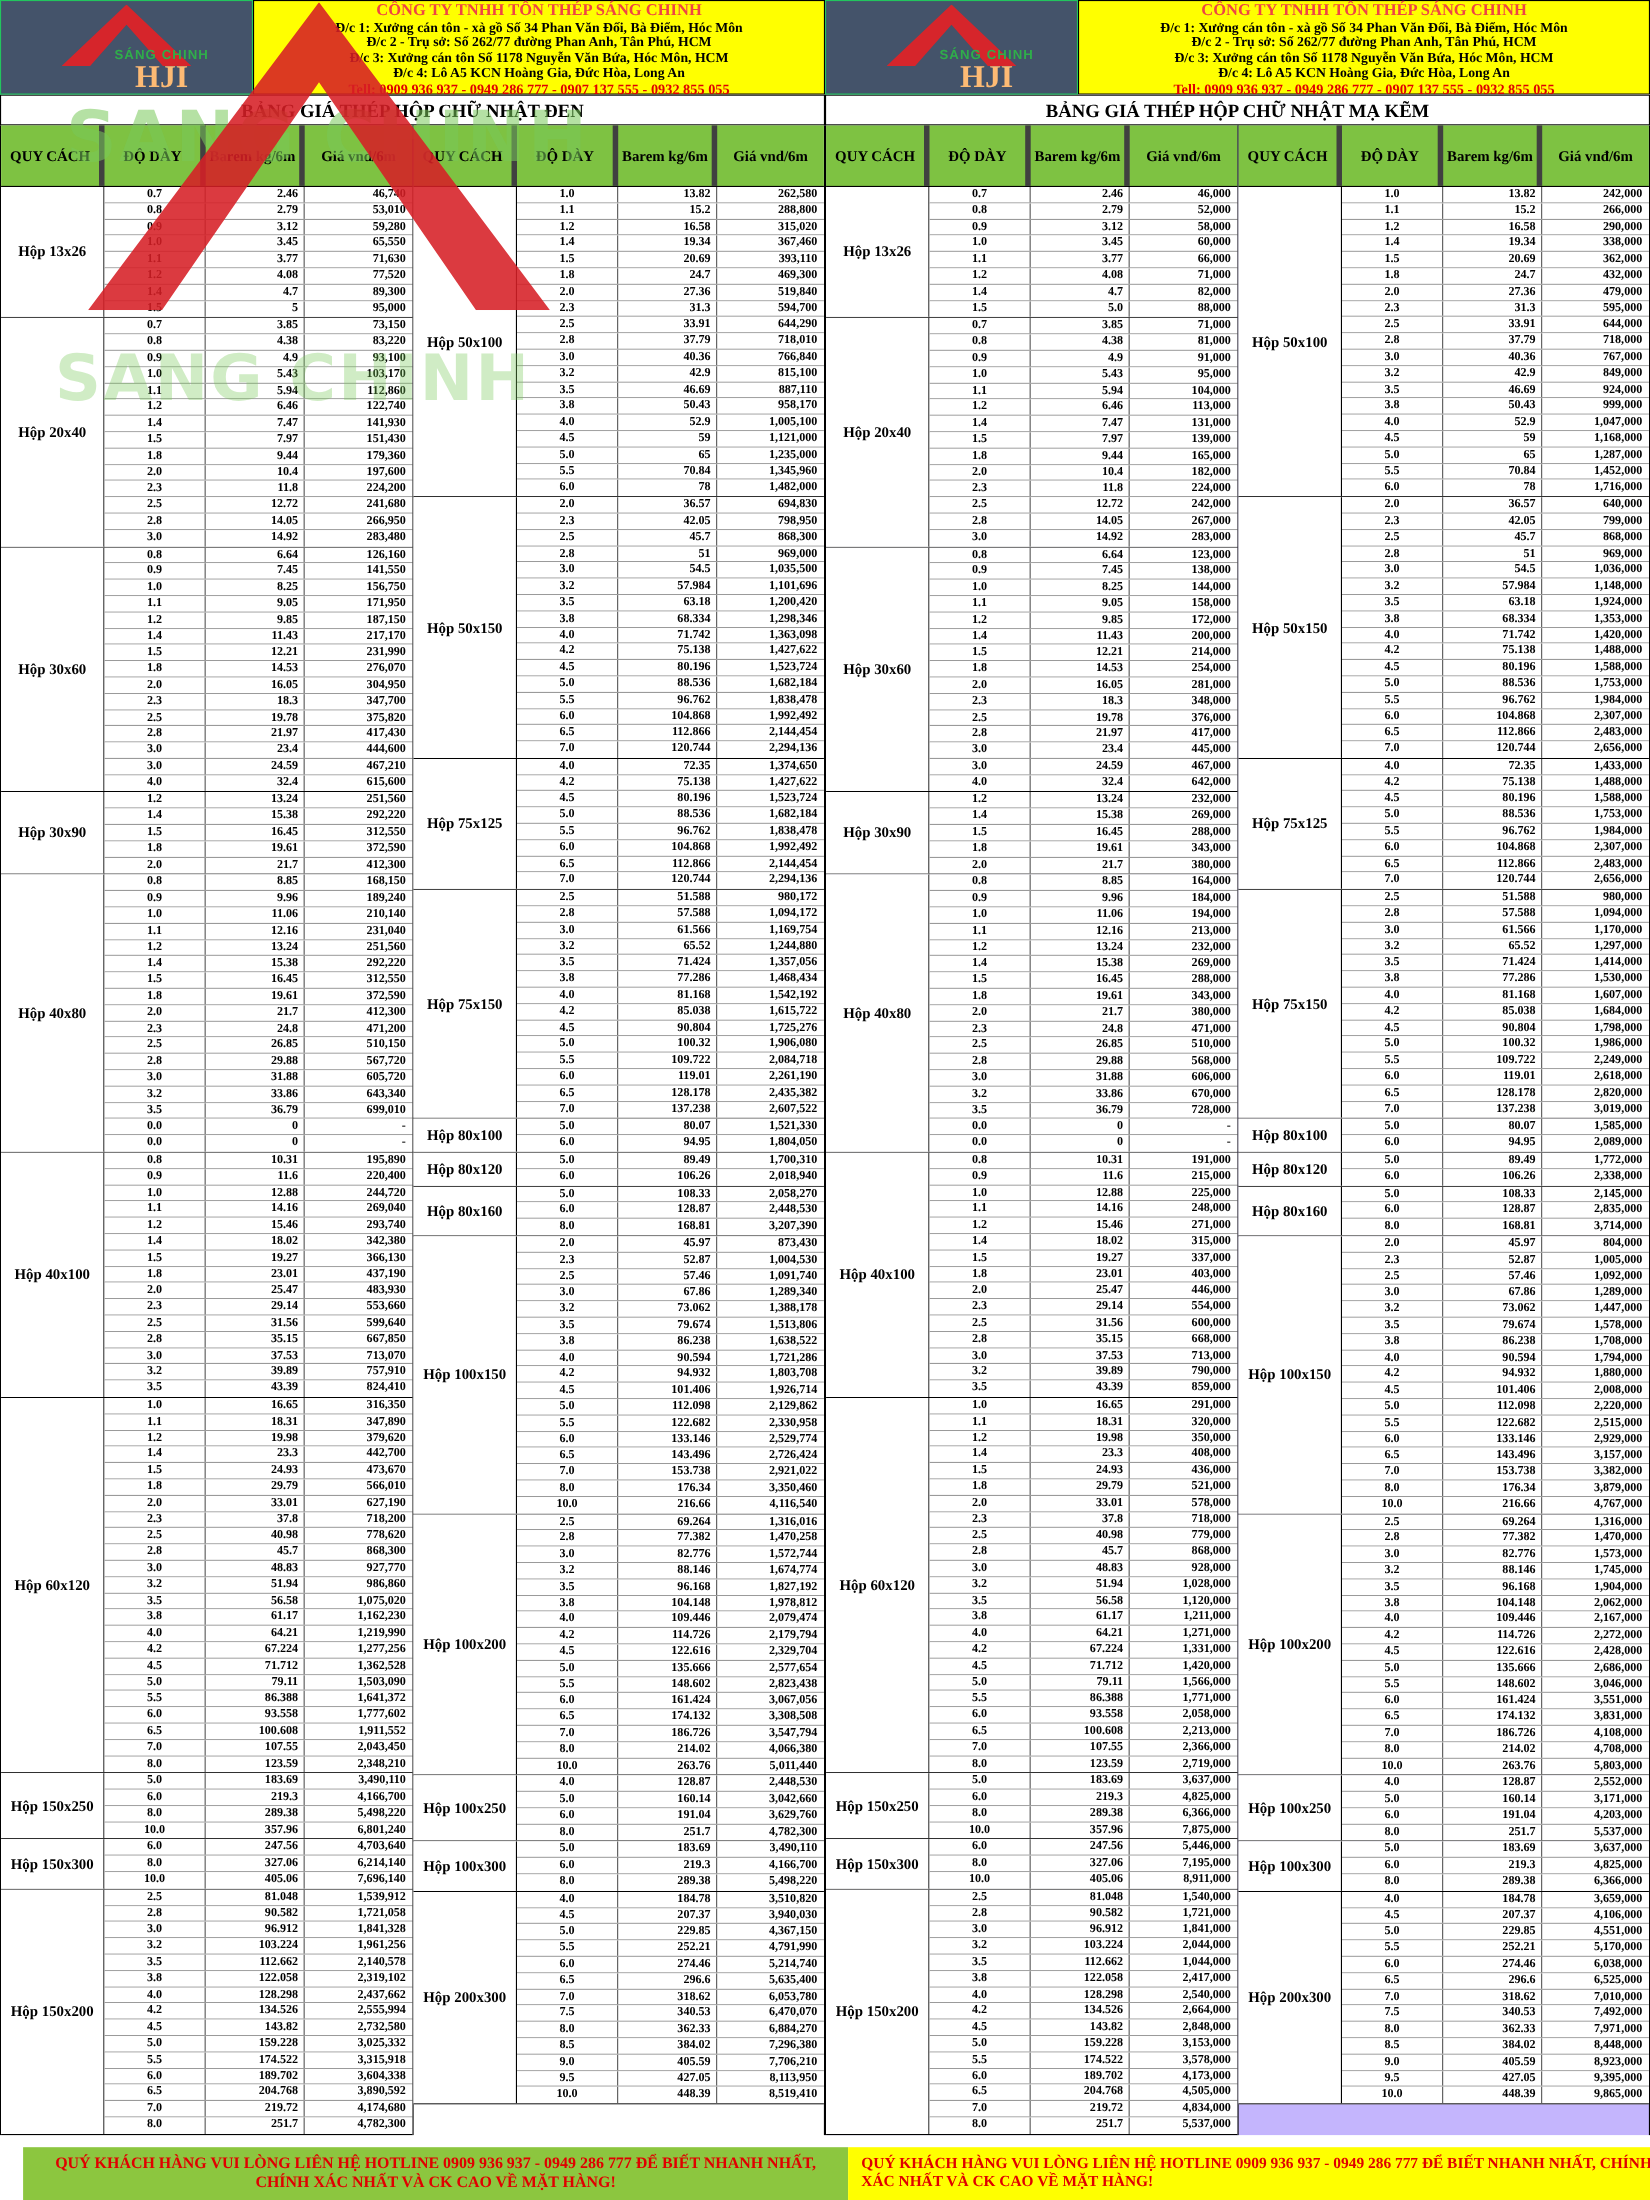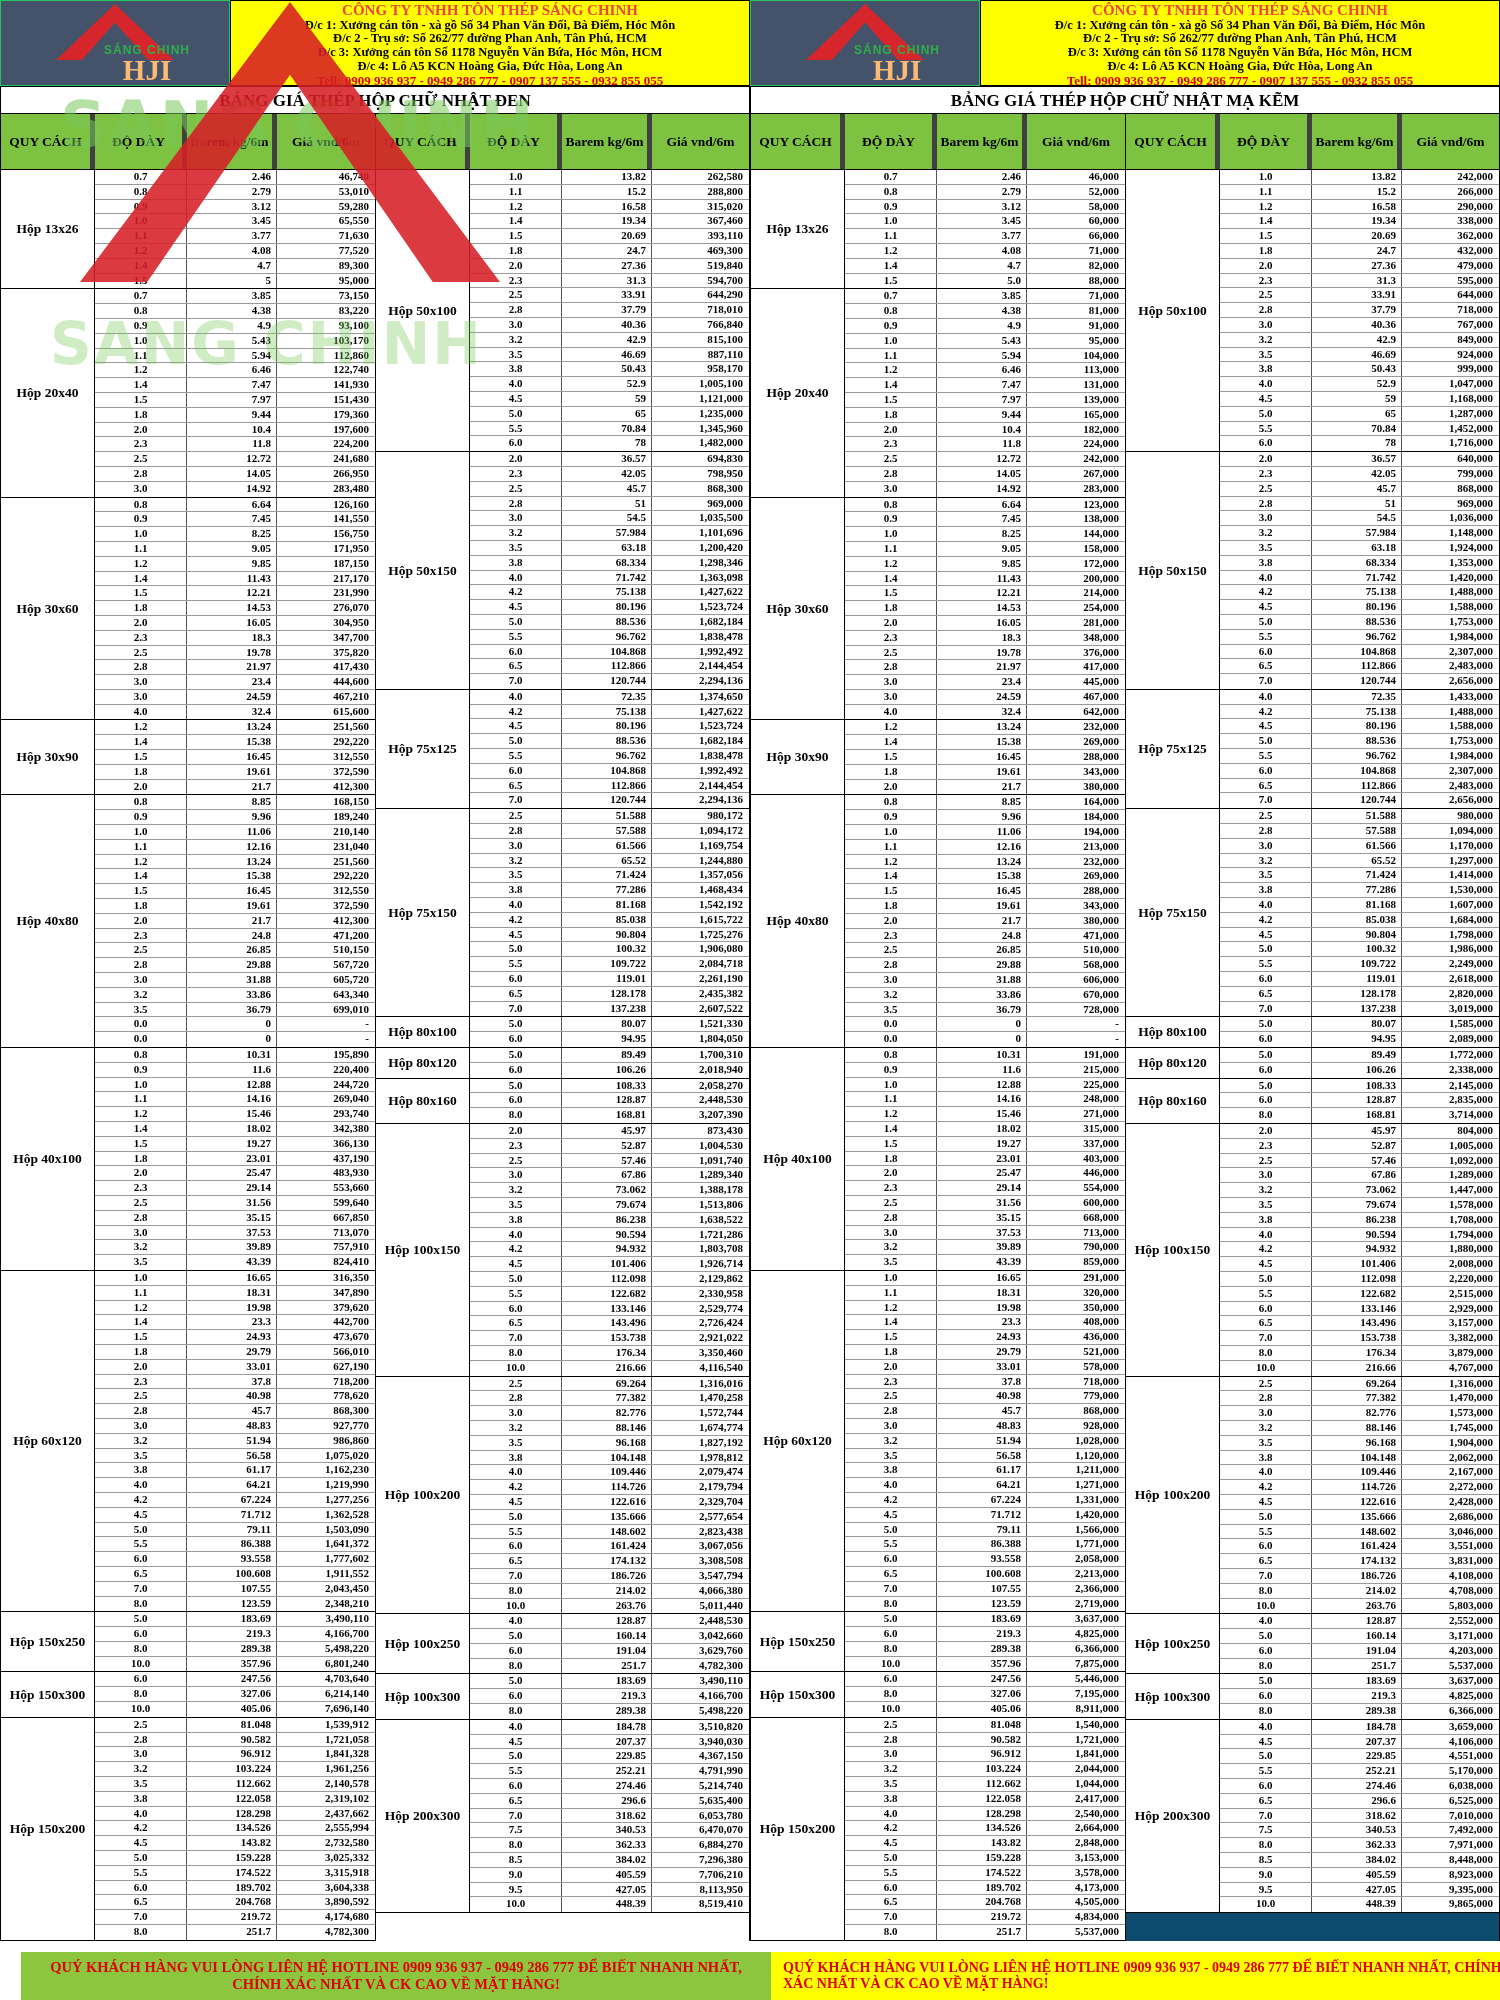--- a/index.html
+++ b/index.html
@@ -21,21 +21,21 @@
   .info { flex:1; background:#FFFF00; text-align:center; padding-top:1px; line-height:1.1;
           border:1px solid #000; }
   .info .company { color:#ef4444; font-weight:bold; font-size:15px; }
   .info .addr    { font-weight:bold; font-size:12.5px; }
   .info .phones  { color:#E00000; font-weight:bold; font-size:13px; }
   .info .web     { font-weight:bold; font-size:12.5px; }
 
   
   .tables { display:flex; }
   .table-section { width:874px; }
-  #sec-right { background:#0c4a6e; }
+  #sec-right { background:#c4b5fd; }
   .table-title { height:28px; line-height:28px; text-align:center; font-weight:bold;
                  font-size:17px; background:#fff; border:1px solid #000; }
   .streams { display:flex; }
   .stream { width:375px; border-left:1px solid #000; }
   .stream:last-child { border-right:1px solid #000; }
   .col-headers { display:flex; height:56px; background:#7EC242; border-bottom:1.5px solid #000; }
   .col-h { display:flex; align-items:center; justify-content:center; text-align:center;
            font-weight:bold; font-size:13.5px; padding:0 3px; border-right:5px solid #404040; }
   .col-h:last-child { border-right:none; }
   .w-label { width:94px; } .w-dd { width:92px; } .w-barem { width:90px; } .w-gia { flex:1; }

